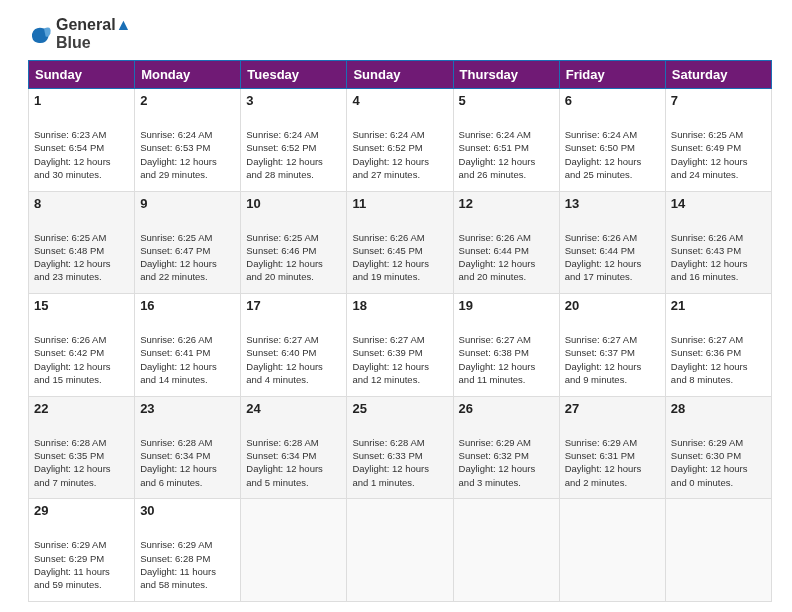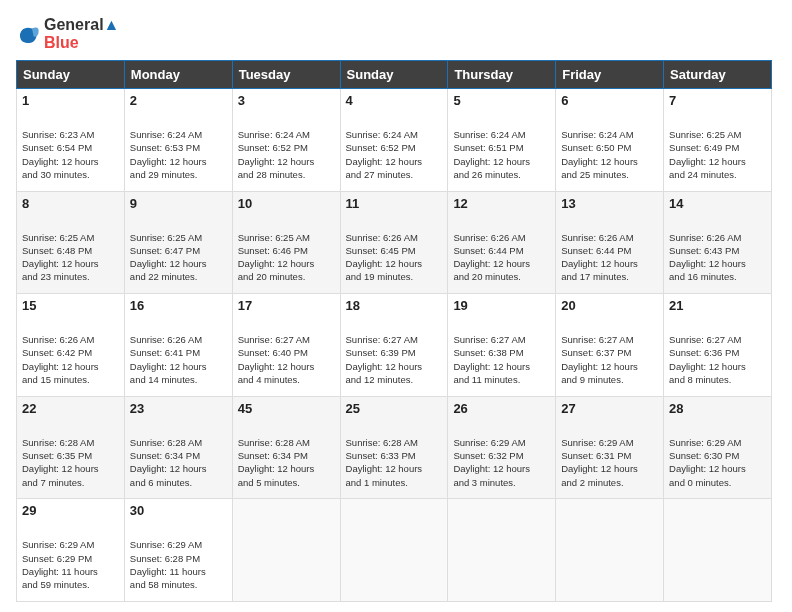--- a/index.html
+++ b/index.html
@@ -6,21 +6,21 @@
     body {
       font-family: Arial, sans-serif;
       background: #fff;
       width: 792px;
       height: 612px;
       overflow: hidden;
     }
     .page {
       width: 792px;
       height: 612px;
-      padding: 16px 20px 10px 16px;
+      padding: 16px 20px 10px 28px;
       display: flex;
       flex-direction: column;
     }
     .header {
       display: flex;
       justify-content: space-between;
       align-items: flex-start;
       margin-bottom: 8px;
     }
     .logo {
@@ -43,21 +43,21 @@
     .location {
       font-size: 15px;
       color: #555;
     }
     .calendar-table {
       width: 100%;
       border-collapse: collapse;
       flex: 1;
     }
     .calendar-table th {
-      background-color: #404040;
+      background-color: #701a75;
       color: #fff;
       font-size: 13px;
       font-weight: bold;
       padding: 6px 6px;
       text-align: left;
       border: 1px solid #1a6fb5;
     }
     .calendar-table td {
       border: 1px solid #ddd;
       vertical-align: top;
@@ -91,21 +91,21 @@
 
 <div class="page">
   <div class="header">
     <div class="logo">
       <svg class="logo-icon" viewBox="0 0 30 30" xmlns="http://www.w3.org/2000/svg">
         <path d="M5 15 Q8 5 20 8 Q28 10 25 20 Q22 28 12 26 Q4 24 5 15Z" fill="#1a6fb5"></path>
         <path d="M20 8 Q30 4 28 14 Q26 20 22 18Z" fill="#5ba3d9"></path>
       </svg>
       <div>
         <div style="font-size:16px;font-weight:bold;color:#333;">General<span style="color:#1a6fb5;">▲</span></div>
-        <div style="font-size:16px;font-weight:bold;color:#ef4444;">Blue</div>
+        <div style="font-size:16px;font-weight:bold;color:#404040;">Blue</div>
       </div>
     </div>
     <div class="title-block">
       <div class="month-title"></div>
       <div class="location"></div>
     </div>
   </div>
 
   <table class="calendar-table">
     <thead>
@@ -328,21 +328,21 @@
           <td>
             <span class="day-num">23</span>
             <div class="cell-content">
               <div>Sunrise: 6:28 AM</div>
               <div>Sunset: 6:34 PM</div>
               <div>Daylight: 12 hours</div>
               <div>and 6 minutes.</div>
             </div>
           </td>
           <td>
-            <span class="day-num">45</span>
+            <span class="day-num">24</span>
             <div class="cell-content">
               <div>Sunrise: 6:28 AM</div>
               <div>Sunset: 6:34 PM</div>
               <div>Daylight: 12 hours</div>
               <div>and 5 minutes.</div>
             </div>
           </td>
           <td>
             <span class="day-num">25</span>
             <div class="cell-content">

